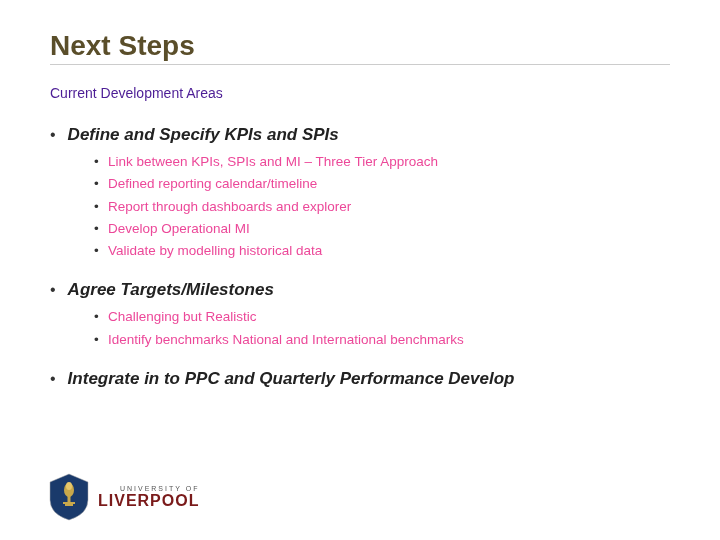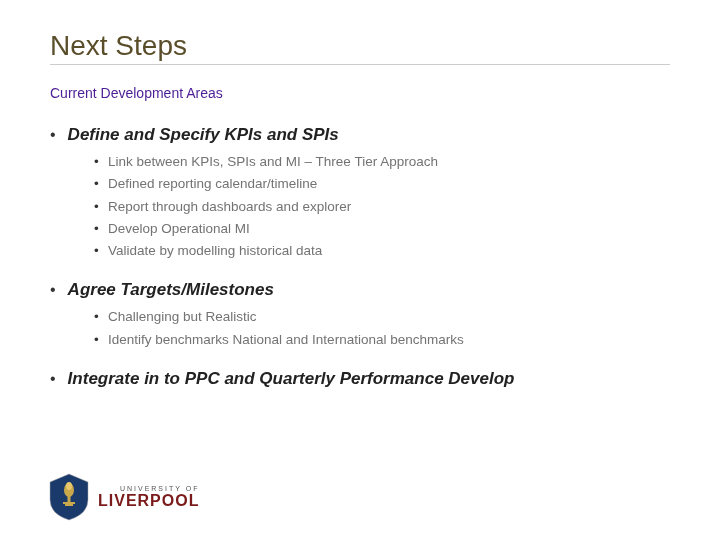--- a/index.html
+++ b/index.html
@@ -19,21 +19,21 @@
     .page {
       width: 720px;
       height: 540px;
       background: #ffffff;
       padding: 30px 50px 20px 50px;
       position: relative;
     }
 
     .title {
       font-size: 28px;
-      font-weight: normal;
+      font-weight: bold;
       color: #5a4e2a;
       margin-bottom: 2px;
     }
 
     .subtitle {
       font-size: 14px;
       color: #4c1d95;
       margin-bottom: 24px;
       font-weight: normal;
     }
@@ -63,21 +63,21 @@
       font-style: italic;
     }
 
     .sub-list {
       margin-left: 44px;
       list-style: none;
     }
 
     .sub-list li {
       font-size: 13.5px;
-      color: #737373;
+      color: #ec4899;
       line-height: 1.65;
       position: relative;
       padding-left: 14px;
     }
 
     .sub-list li::before {
       content: "•";
       position: absolute;
       left: 0;
       color: #333333;

